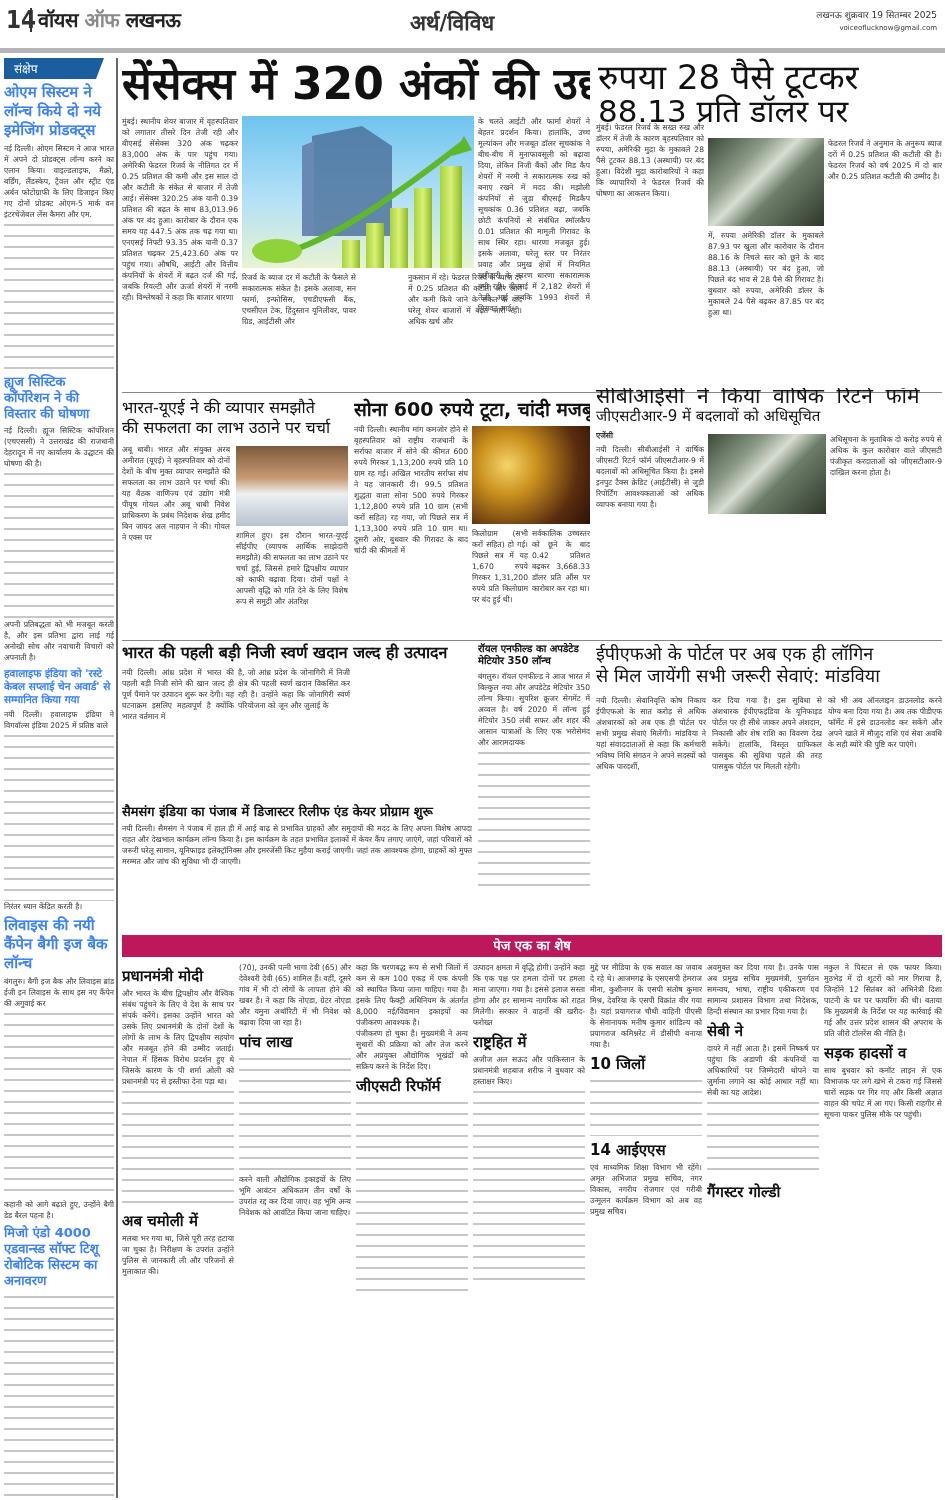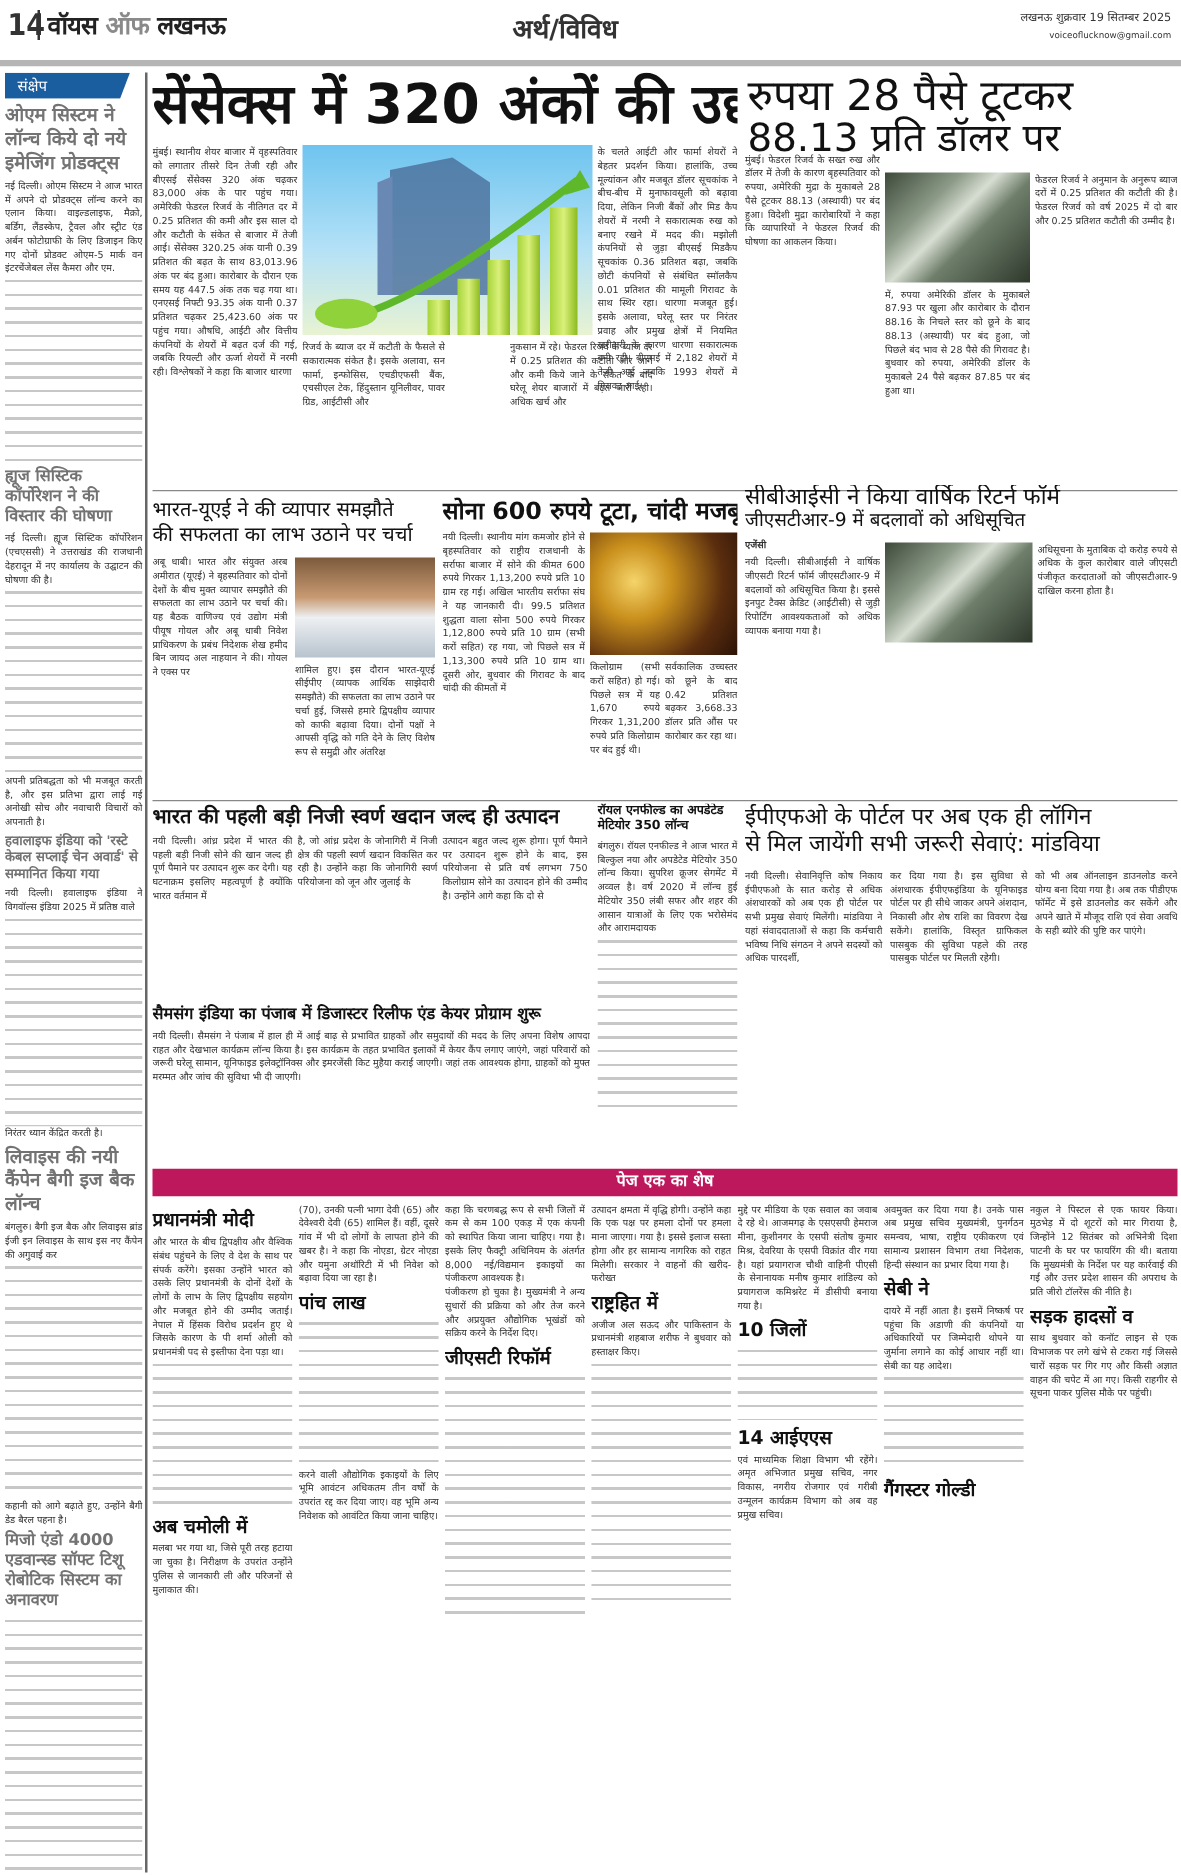--- a/index.html
+++ b/index.html
@@ -10,21 +10,21 @@
   .brand { position: absolute; left: 38px; top: 6px; font-size: 20px; font-weight: bold; color: #222; letter-spacing: -0.5px; }
   .brand .grey { color: #8a8a8a; }
   .section { position: absolute; left: 410px; top: 8px; font-size: 21px; font-weight: bold; color: #333; }
   .dateline { position: absolute; right: 8px; top: 9px; font-size: 9px; text-align: right; color: #333; line-height: 13px; }
   .dateline .email { font-size: 7px; }
   .hrule { position: absolute; left: 0; top: 48px; width: 945px; height: 5px; background: #b5b5b5; }
 
   .leftcol { position: absolute; left: 4px; top: 58px; width: 110px; height: 1440px; overflow: hidden; }
   .vrule { position: absolute; top: 58px; width: 2px; background: #666; }
   .sankshep { background: #1b5ea0; color: #fff; font-size: 12px; padding: 2px 10px; width: 100px; clip-path: polygon(0 0,100% 0,92% 100%,0 100%); margin-bottom: 4px; }
-  .lh { font-weight: bold; font-size: 13px; line-height: 16px; color: #737373; margin: 4px 0 3px; }
+  .lh { font-weight: bold; font-size: 13px; line-height: 16px; color: #3b82f6; margin: 4px 0 3px; }
   .lh.big { font-size: 15px; line-height: 19px; }
   .body-txt { font-size: 7.6px; line-height: 11px; text-align: justify; color: #333; }
 
   .story { position: absolute; overflow: hidden; }
   .hl { font-weight: bold; color: #111; white-space: nowrap; }
   .hl-light { color: #111; white-space: nowrap; font-weight: normal; }
   .col { position: absolute; overflow: hidden; }
   .img { position: absolute; overflow: hidden; }
   .rupee-img { background: linear-gradient(135deg, #3d4a3a 0%, #8c9a88 30%, #d7ddd2 45%, #6e7e6a 60%, #2e382c 100%); }
   .gold-img { background: radial-gradient(circle at 30% 40%, #f5d46a 0%, #c98f1c 30%, #5a2d0e 70%, #2b1307 100%); }
@@ -140,35 +140,34 @@
 
 <div class="story" style="left:354px;top:398px;width:236px;height:238px;">
   <div class="hl" style="font-size:19px;line-height:22px;">सोना 600 रुपये टूटा, चांदी मजबूत</div>
   <div class="col body-txt" style="left:0;top:26px;width:114px;height:210px;">नयी दिल्ली। स्थानीय मांग कमजोर होने से बृहस्पतिवार को राष्ट्रीय राजधानी के सर्राफा बाजार में सोने की कीमत 600 रुपये गिरकर 1,13,200 रुपये प्रति 10 ग्राम रह गई। अखिल भारतीय सर्राफा संघ ने यह जानकारी दी। 99.5 प्रतिशत शुद्धता वाला सोना 500 रुपये गिरकर 1,12,800 रुपये प्रति 10 ग्राम (सभी करों सहित) रह गया, जो पिछले सत्र में 1,13,300 रुपये प्रति 10 ग्राम था। दूसरी ओर, बुधवार की गिरावट के बाद चांदी की कीमतों में</div>
   <div class="img gold-img" style="left:118px;top:28px;width:118px;height:98px;"></div>
   <div class="col body-txt" style="left:118px;top:130px;width:56px;height:106px;">किलोग्राम (सभी करों सहित) हो गई। पिछले सत्र में यह 1,670 रुपये गिरकर 1,31,200 रुपये प्रति किलोग्राम पर बंद हुई थी।</div>
   <div class="col body-txt" style="left:178px;top:130px;width:58px;height:106px;">सर्वकालिक उच्चस्तर को छूने के बाद 0.42 प्रतिशत बढ़कर 3,668.33 डॉलर प्रति औंस पर कारोबार कर रहा था।</div>
 </div>
 
 <div class="story" style="left:596px;top:388px;width:346px;height:248px;">
-  <div class="hl-light" style="font-size:18px;line-height:19px;">सीबीआईसी ने किया वार्षिक रिटर्न फॉर्म</div>
+  <div class="hl-light" style="font-size:21px;line-height:19px;font-family:Liberation Mono, monospace;">सीबीआईसी ने किया वार्षिक रिटर्न फॉर्म</div>
   <div class="hl-light" style="font-size:15px;line-height:19px;">जीएसटीआर-9 में बदलावों को अधिसूचित</div>
   <div class="body-txt" style="margin-top:4px;font-weight:bold;">एजेंसी</div>
   <div class="col body-txt" style="left:0;top:56px;width:108px;height:190px;">नयी दिल्ली। सीबीआईसी ने वार्षिक जीएसटी रिटर्न फॉर्म जीएसटीआर-9 में बदलावों को अधिसूचित किया है। इससे इनपुट टैक्स क्रेडिट (आईटीसी) से जुड़ी रिपोर्टिंग आवश्यकताओं को अधिक व्यापक बनाया गया है।</div>
   <div class="img rupee-img" style="left:112px;top:46px;width:118px;height:80px;"></div>
   <div class="col body-txt" style="left:234px;top:46px;width:112px;height:200px;">अधिसूचना के मुताबिक दो करोड़ रुपये से अधिक के कुल कारोबार वाले जीएसटी पंजीकृत करदाताओं को जीएसटीआर-9 दाखिल करना होता है।</div>
 </div>
 
 <div class="dividerh" style="left:122px;top:640px;width:820px;"></div>
 
 <div class="story" style="left:122px;top:643px;width:350px;height:160px;">
   <div class="hl" style="font-size:16px;line-height:20px;">भारत की पहली बड़ी निजी स्वर्ण खदान जल्द ही उत्पादन</div>
   <div class="col body-txt" style="left:116px;top:24px;width:112px;height:134px;">है, जो आंध्र प्रदेश के जोनागिरी में निजी क्षेत्र की पहली स्वर्ण खदान विकसित कर रही है। उन्होंने कहा कि जोनागिरी स्वर्ण परियोजना को जून और जुलाई के</div>
   <div class="col body-txt" style="left:0;top:24px;width:112px;height:134px;">नयी दिल्ली। आंध्र प्रदेश में भारत की पहली बड़ी निजी सोने की खान जल्द ही पूर्ण पैमाने पर उत्पादन शुरू कर देगी। यह घटनाक्रम इसलिए महत्वपूर्ण है क्योंकि भारत वर्तमान में</div>
-  <div class="col body-txt" style="left:232px;top:24px;width:116px;height:134px;">उत्पादन बहुत जल्द शुरू होगा। पूर्ण पैमाने पर उत्पादन शुरू होने के बाद, इस परियोजना से प्रति वर्ष लगभग 750 किलोग्राम सोने का उत्पादन होने की उम्मीद है। उन्होंने आगे कहा कि दो से</div>
 </div>
 
 <div class="story" style="left:478px;top:643px;width:112px;height:290px;">
   <div class="hl" style="font-size:10px;line-height:12px;">रॉयल एनफील्ड का अपडेटेड</div>
   <div class="hl" style="font-size:10px;line-height:12px;">मेटियोर 350 लॉन्च</div>
   <div class="body-txt" style="margin-top:4px;">बंगलुरु। रॉयल एनफील्ड ने आज भारत में बिल्कुल नया और अपडेटेड मेटियोर 350 लॉन्च किया। सुपरिश क्रूजर सेगमेंट में अव्वल है। वर्ष 2020 में लॉन्च हुई मेटियोर 350 लंबी सफर और शहर की आसान यात्राओं के लिए एक भरोसेमंद और आरामदायक</div>
   <div class="body-txt" style="height:140px;background:repeating-linear-gradient(180deg,transparent 0 4px,#9a9a9a 4px 6px,transparent 6px 11px);opacity:.55;"></div>
 </div>
 
 <div class="story" style="left:596px;top:643px;width:346px;height:290px;">

